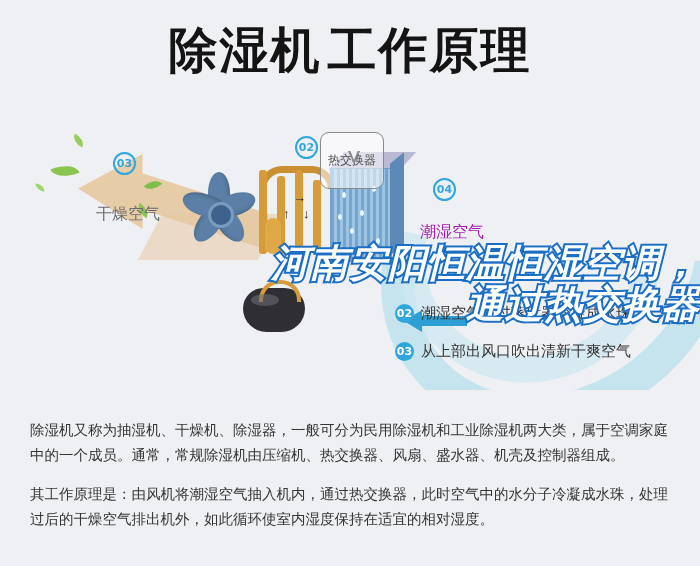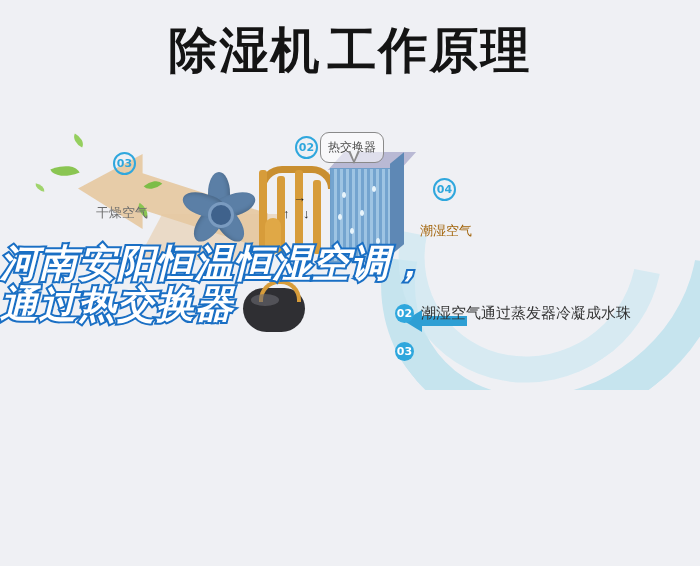--- a/index.html
+++ b/index.html
@@ -147,62 +147,62 @@
   
   .badge{
     position:absolute;
     width:19px;height:19px;border-radius:50%;
     border:2px solid #2fa7dd;color:#2fa7dd;
     font-size:11px;font-weight:bold;
     display:flex;align-items:center;justify-content:center;
     background:transparent;
     font-family:"DejaVu Sans","Liberation Sans",sans-serif;
   }
-  .ill-label{position:absolute;font-size:13px;color:#4a4a4a;white-space:nowrap;}
+  .ill-label{position:absolute;font-size:16px;color:#4a4a4a;white-space:nowrap;}
 
   .badge-03{left:113px;top:34px;}
   .lab-03{left:96px;top:86px;color:#6b6b6b;}
 
   .badge-02{left:295px;top:18px;}
   .callout{
     position:absolute;left:320px;top:14px;
     border:1.5px solid #8a8a8a;border-radius:9px;
-    padding:6px 7px;font-size:12px;color:#4a4a4a;background:rgba(255,255,255,.55);
+    padding:19px 7px;font-size:12px;color:#4a4a4a;background:rgba(255,255,255,.55);
     white-space:nowrap;
   }
   .callout-tail{
     position:absolute;left:348px;top:33px;width:0;height:0;
     border-left:6px solid transparent;border-right:6px solid transparent;
     border-top:13px solid #8a8a8a;
   }
   .callout-tail:after{
     content:"";position:absolute;left:-4px;top:-14px;width:0;height:0;
     border-left:4px solid transparent;border-right:4px solid transparent;
     border-top:10px solid #f2f3f6;
   }
 
   .badge-01{left:433px;top:60px;}
-  .lab-01{left:420px;top:104px;color:#a16207;}
+  .lab-01{left:420px;top:104px;color:#a21caf;}
 
   
   .step{position:absolute;display:flex;align-items:center;gap:7px;white-space:nowrap;}
   .step .num{
     width:19px;height:19px;border-radius:50%;
     background:#2fa7dd;color:#fff;font-size:11px;font-weight:bold;
     display:flex;align-items:center;justify-content:center;
     font-family:"DejaVu Sans","Liberation Sans",sans-serif;flex:none;
   }
   .step .txt{font-size:15px;color:#333;}
   .step-02{left:395px;top:186px;}
   .step-03{left:395px;top:224px;}
 
   
   .watermark{
     position:absolute;left:0;top:243px;width:700px;
-    text-align:left;pointer-events:none;
+    text-align:right;pointer-events:none;
     line-height:1.08;
   }
   .wm-line{
     display:block;
     font-size:38px;
     font-weight:700;
     font-style:italic;
     color:#ffffff;
     letter-spacing:1px;
     font-family:"DejaVu Sans","Liberation Sans",sans-serif;
@@ -294,22 +294,27 @@
 
     <div class="badge badge-01">04</div>
     <div class="ill-label lab-01">潮湿空气</div>
 
     <div class="step step-02">
       <div class="num">02</div>
       <div class="txt">潮湿空气通过蒸发器冷凝成水珠</div>
     </div>
     <div class="step step-03">
       <div class="num">03</div>
+      <div class="txt">从上部出风口吹出清新干爽空气</div>
     </div>
   </div>
 
   <div class="watermark">
     <span class="wm-line">河南安阳恒温恒湿空调，</span>
     <span class="wm-line">通过热交换器</span>
   </div>
 
+  <div class="copy">
+    <p>除湿机又称为抽湿机、干燥机、除湿器，一般可分为民用除湿机和工业除湿机两大类，属于空调家庭中的一个成员。通常，常规除湿机由压缩机、热交换器、风扇、盛水器、机壳及控制器组成。</p>
+    <p>其工作原理是：由风机将潮湿空气抽入机内，通过热交换器，此时空气中的水分子冷凝成水珠，处理过后的干燥空气排出机外，如此循环使室内湿度保持在适宜的相对湿度。</p>
+  </div>
 
 </div>
 
 </body></html>

